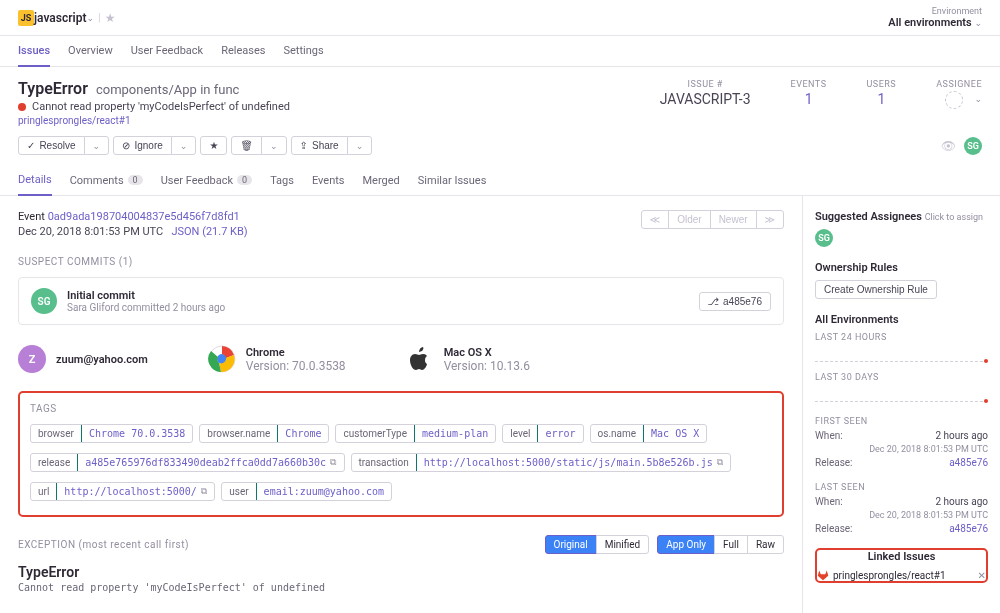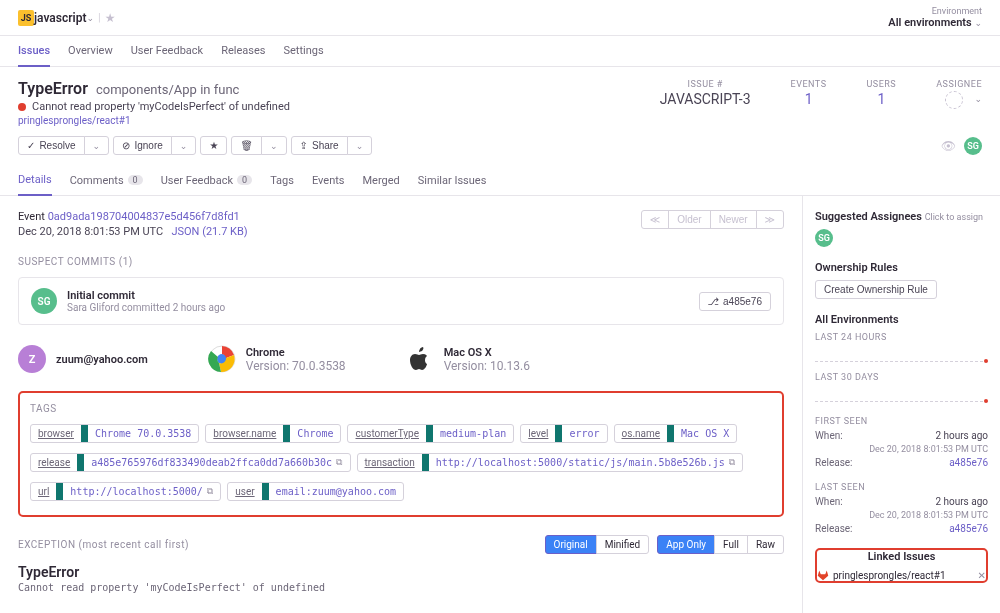--- a/index.html
+++ b/index.html
@@ -58,21 +58,21 @@
 .actors { display: flex; gap: 60px; margin-bottom: 18px; }
 .actor { display: flex; align-items: center; gap: 10px; }
 .actor-ic { width: 28px; height: 28px; border-radius: 50%; display: flex; align-items: center; justify-content: center; font-weight: 600; color: #fff; }
 .actor-ic.z { background: #b87fd6; }
 .actor-title { font-weight: 600; font-size: 11px; }
 .actor-sub { font-size: 12px; color: #948ea0; }
 .tags-box { border: 2px solid #e03e2f; border-radius: 5px; padding: 10px; margin-bottom: 18px; }
 .tags-h { font-size: 10px; color: #948ea0; margin-bottom: 10px; letter-spacing: 0.5px; }
 .tags-row { display: flex; flex-wrap: wrap; gap: 6px; }
 .tag-pair { display: flex; border: 1px solid #d5d1db; border-radius: 3px; overflow: hidden; font-size: 10px; margin-bottom: 4px; }
-.tag-k { padding: 3px 7px; color: #6c6677; border-right: 7px solid #0f766e; text-decoration: underline; }
+.tag-k { padding: 3px 7px; color: #6c6677; border-right: 1px solid #0f766e; }
 .tag-v { padding: 3px 7px; color: #6c5fc7; font-family: Menlo, monospace; display: flex; align-items: center; gap: 4px; }
 .exc-row { display: flex; justify-content: space-between; align-items: center; margin-bottom: 10px; }
 .pill-group { display: flex; }
 .pill { border: 1px solid #d5d1db; padding: 3px 8px; font-size: 10px; margin-left: -1px; cursor: pointer; }
 .pill:first-child { border-radius: 3px 0 0 3px; margin-left: 0; }
 .pill:last-child { border-radius: 0 3px 3px 0; }
 .pill.active { background: #3b82f6; color: #fff; border-color: #6c5fc7; }
 .exc-title { font-size: 14px; font-weight: 600; }
 .exc-msg { font-family: Menlo, monospace; font-size: 10px; color: #6c6677; margin-top: 2px; margin-bottom: 10px; }
 .side-h { font-size: 11px; font-weight: 600; margin-bottom: 6px; }

